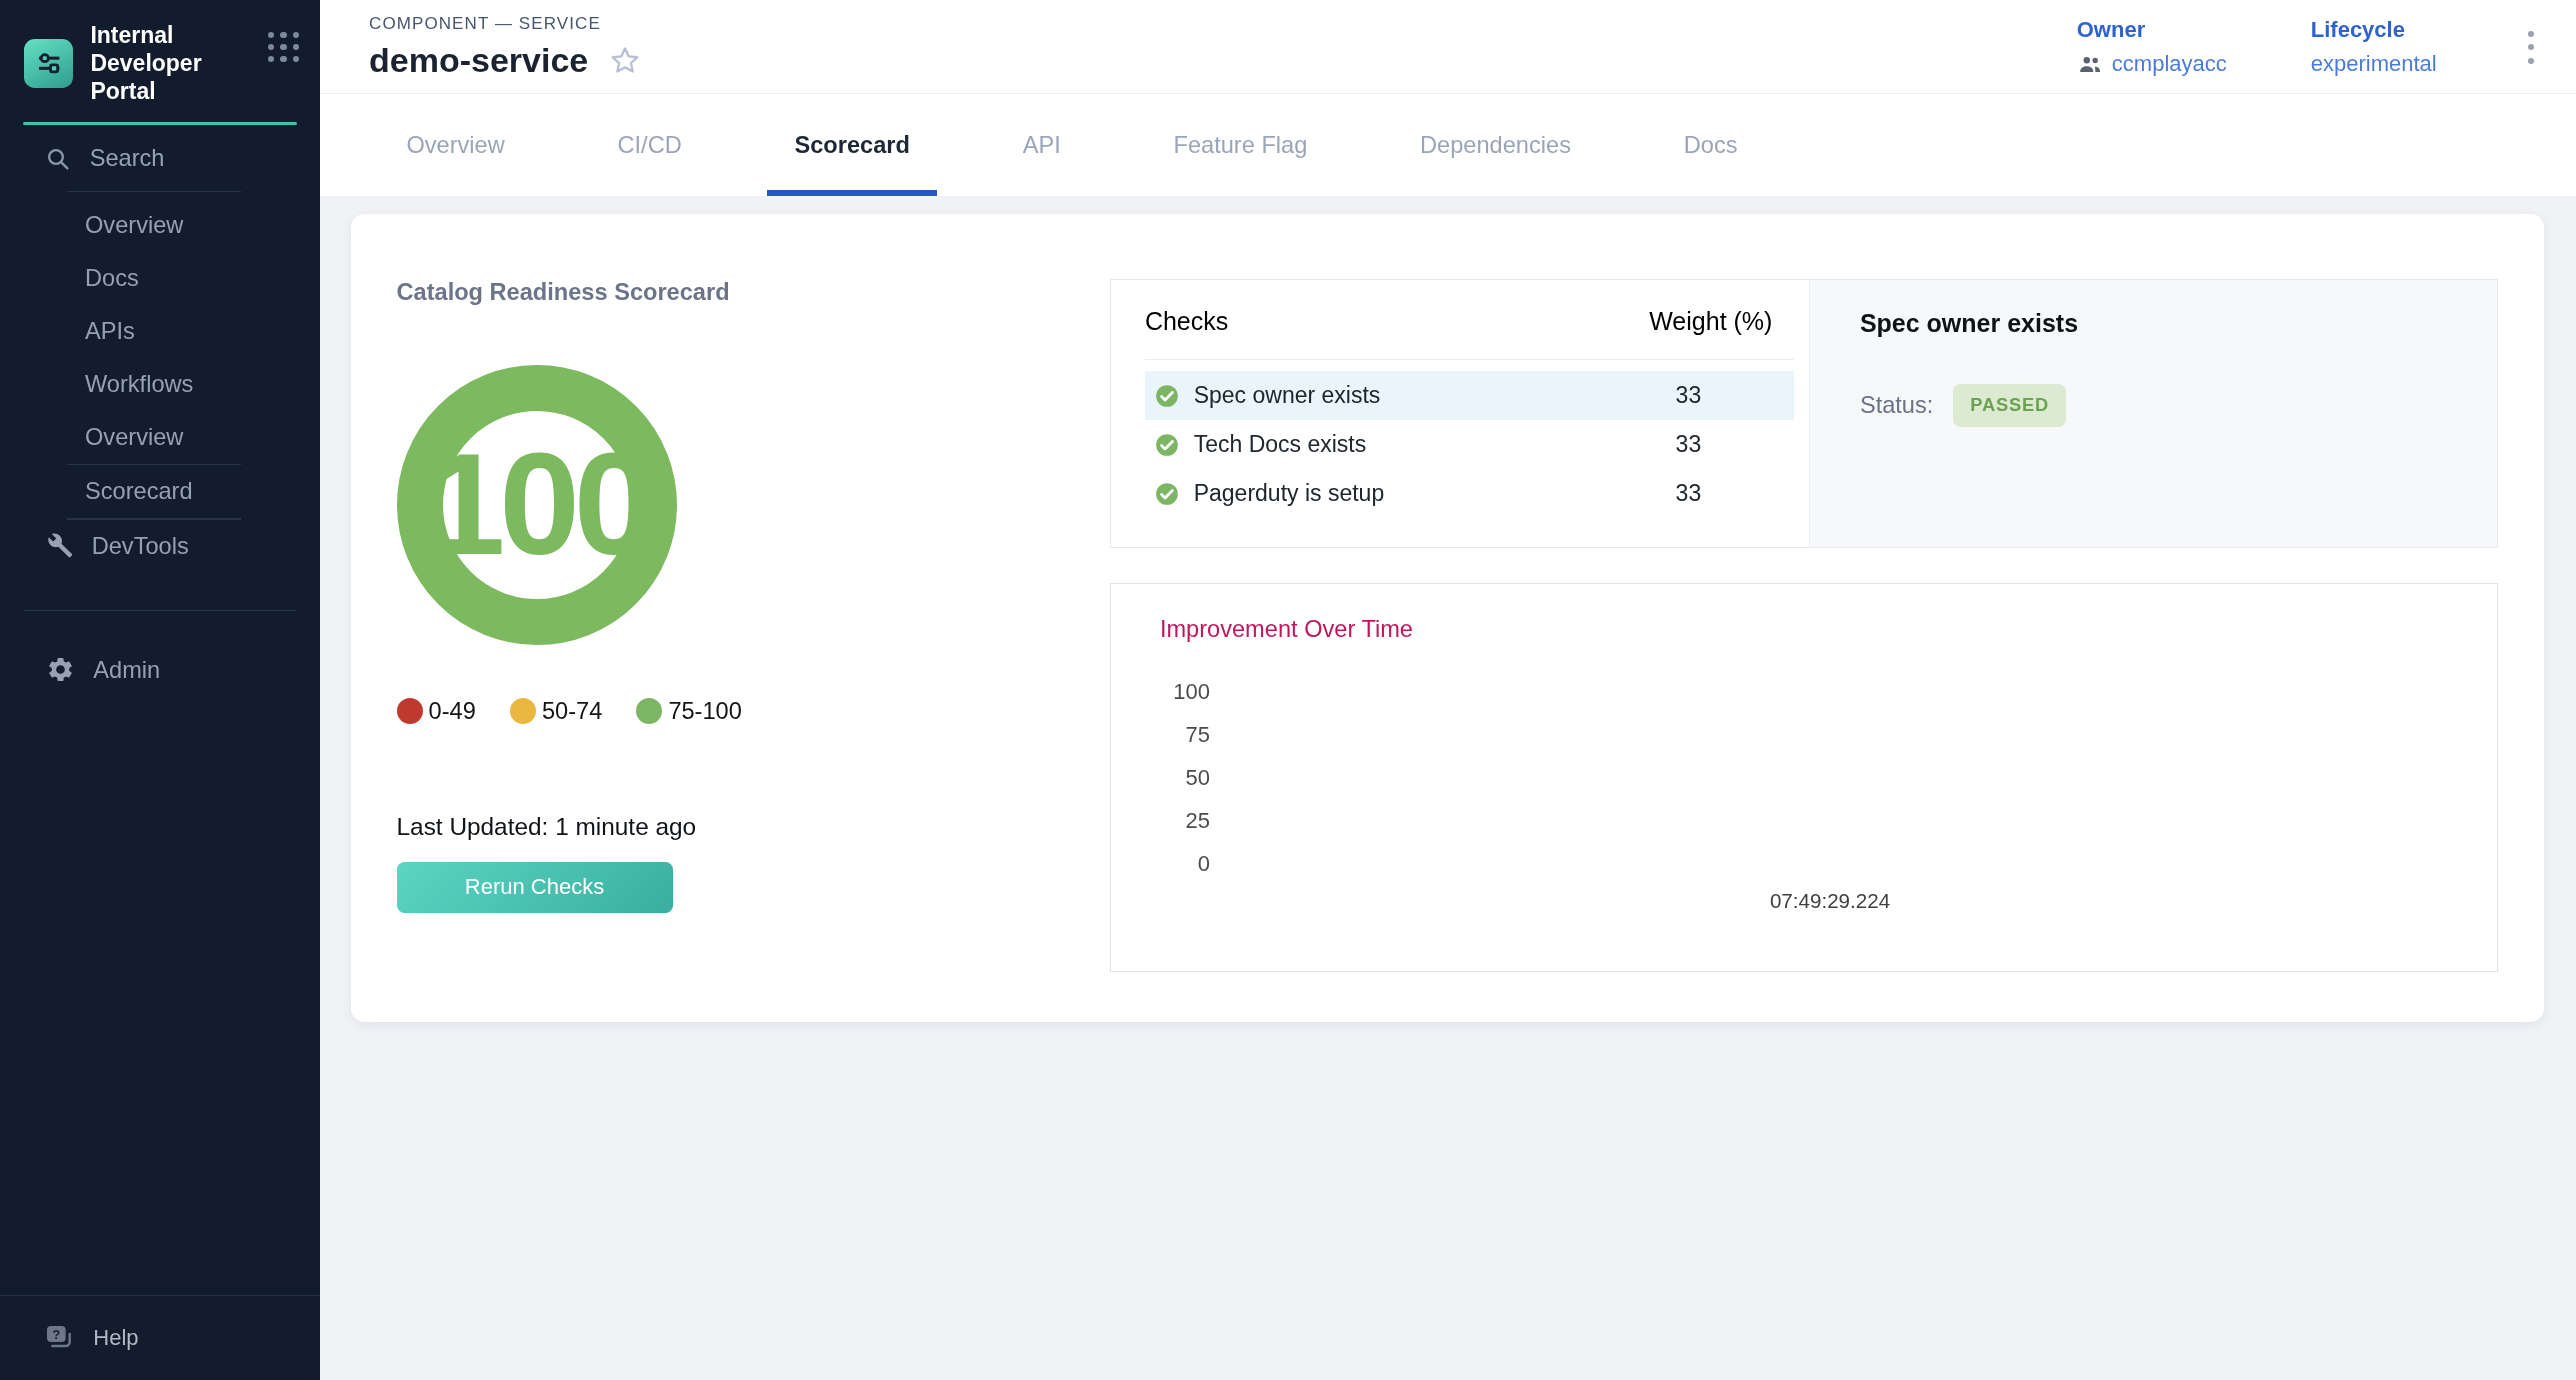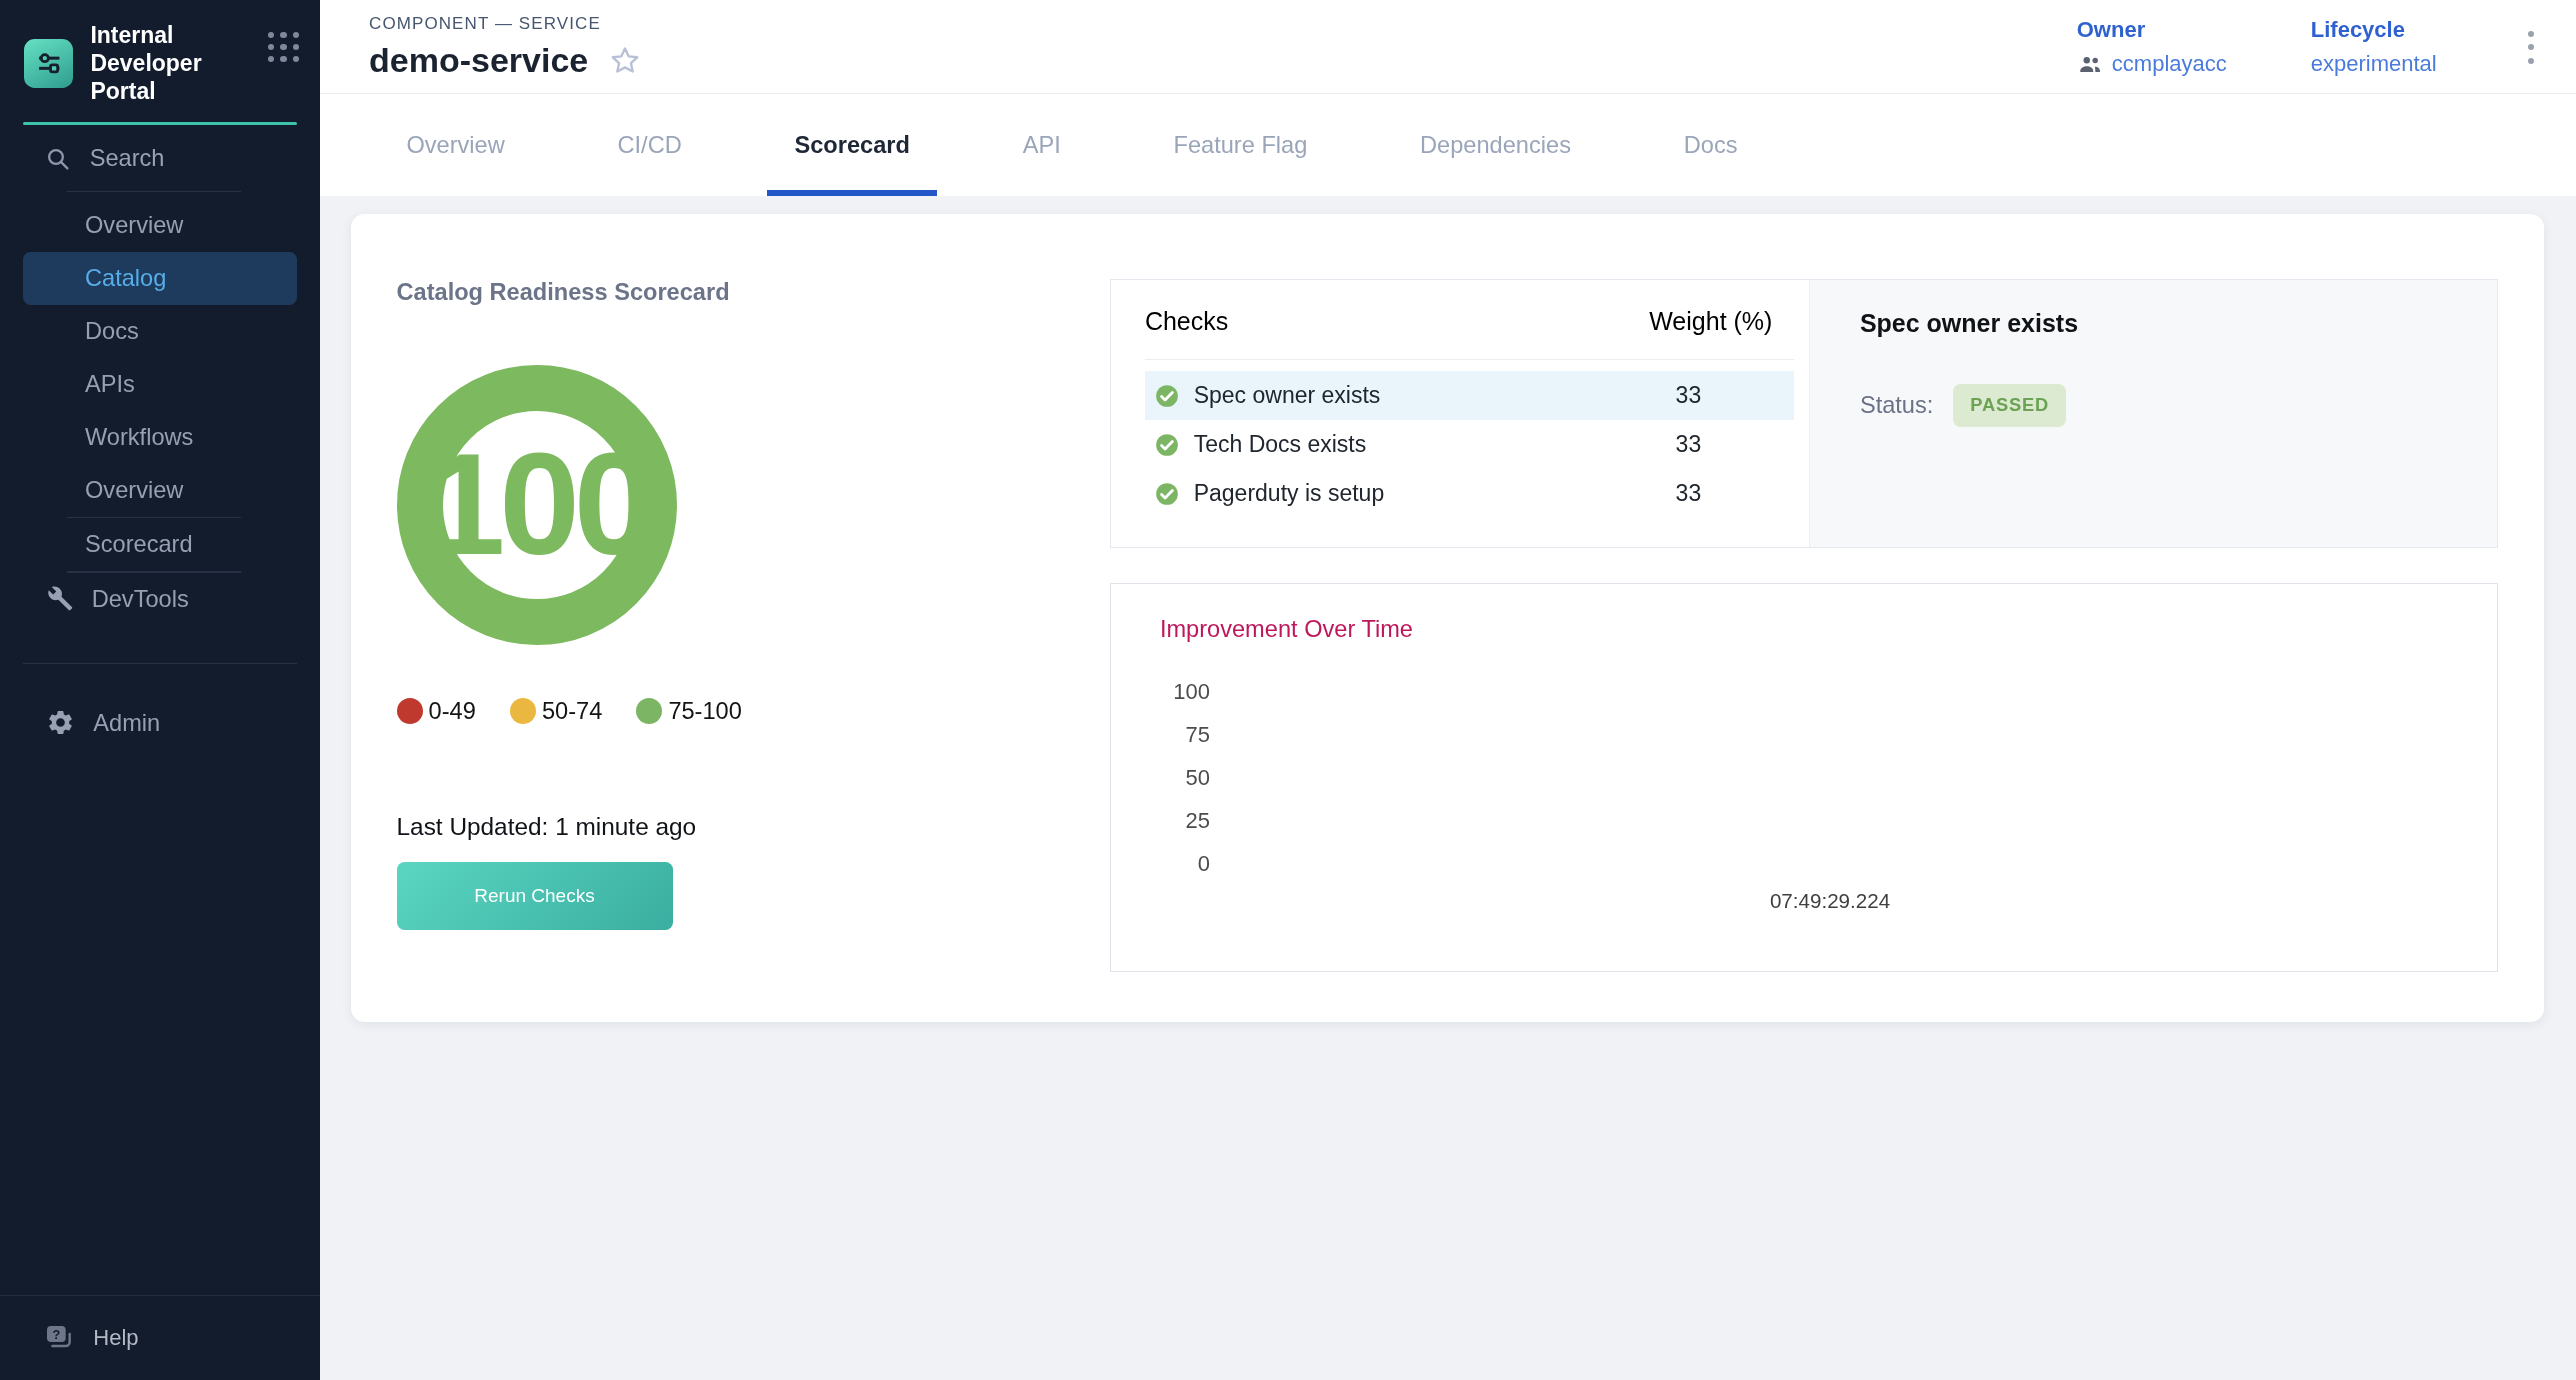--- a/index.html
+++ b/index.html
@@ -62,22 +62,22 @@
   .gauge-col { flex:0 0 686px; width:686px; display:flex; flex-direction:column; align-items:flex-start; }
   .gauge-title { font-size:23.6px; font-weight:bold; color:#6b7488; }
   .gauge-ring { margin-top:59px; width:280px; height:280px; border:46px solid #7db95e;
                 border-radius:50%; display:flex; align-items:center; justify-content:center; }
   .gauge-score { font-size:145px; font-weight:bold; color:#7db95e; letter-spacing:-6.1px; }
   .legend { display:flex; gap:34px; margin-top:53px; align-items:center; }
   .legend-item { display:flex; align-items:center; gap:6.1px; font-size:23.6px; color:#141414; }
   .legend-dot { width:26px; height:26px; border-radius:50%; }
   .dot-red { background:#c0392e; } .dot-amber { background:#eab841; } .dot-green { background:#7cb564; }
   .last-updated { margin-top:88px; font-size:24.4px; color:#101418; }
-  .rerun-btn { margin-top:21.3px; width:276px; height:68px; border:none; border-radius:7.6px;
-               background:linear-gradient(135deg,#5ad6c2,#3aaea0); color:#fff; font-size:19px; cursor:pointer; }
+  .rerun-btn { margin-top:21.3px; width:276px; height:51px; border:none; border-radius:7.6px;
+               background:linear-gradient(135deg,#5ad6c2,#3aaea0); color:#fff; font-size:22px; cursor:pointer; }
 
   
   .right-col { flex:1; margin-left:27.4px; display:flex; flex-direction:column; }
   .panel-top { display:flex; border:1.5px solid #e5e8ee; height:269px; background:#fff; }
   .checks-pane { flex:0 0 698px; padding:27.4px 15.2px 0 34px; }
   .checks-head { display:flex; font-size:25px; font-weight:normal; color:#000000; padding-right:21.3px; }
   .col-w { margin-left:auto; width:168px; text-align:right; }
   .checks-rule { height:1.5px; background:#eaedf2; margin-top:23px; }
   .check-row { display:flex; align-items:center; height:49px; padding:0 21.3px 0 9.1px;
                font-size:23px; color:#20262e; cursor:pointer; margin-top:0; }
@@ -133,23 +133,20 @@
       <line x1="15.2" y1="15.2" x2="20.5" y2="20.5" stroke="#8d97ab" stroke-width="2" stroke-linecap="round"></line>
     </svg>
     <span>Search</span>
   </div>
   <div class="rule"></div>
 
   <nav class="nav">
     <div class="nav-item">
       <span>Overview</span>
     </div>
-    <div class="nav-item active">
-      <span>Catalog</span>
-    </div>
     <div class="nav-item">
       <span>Docs</span>
     </div>
     <div class="nav-item">
       <span>APIs</span>
     </div>
     <div class="nav-item">
       <span>Workflows</span>
     </div>
     <div class="nav-item">

